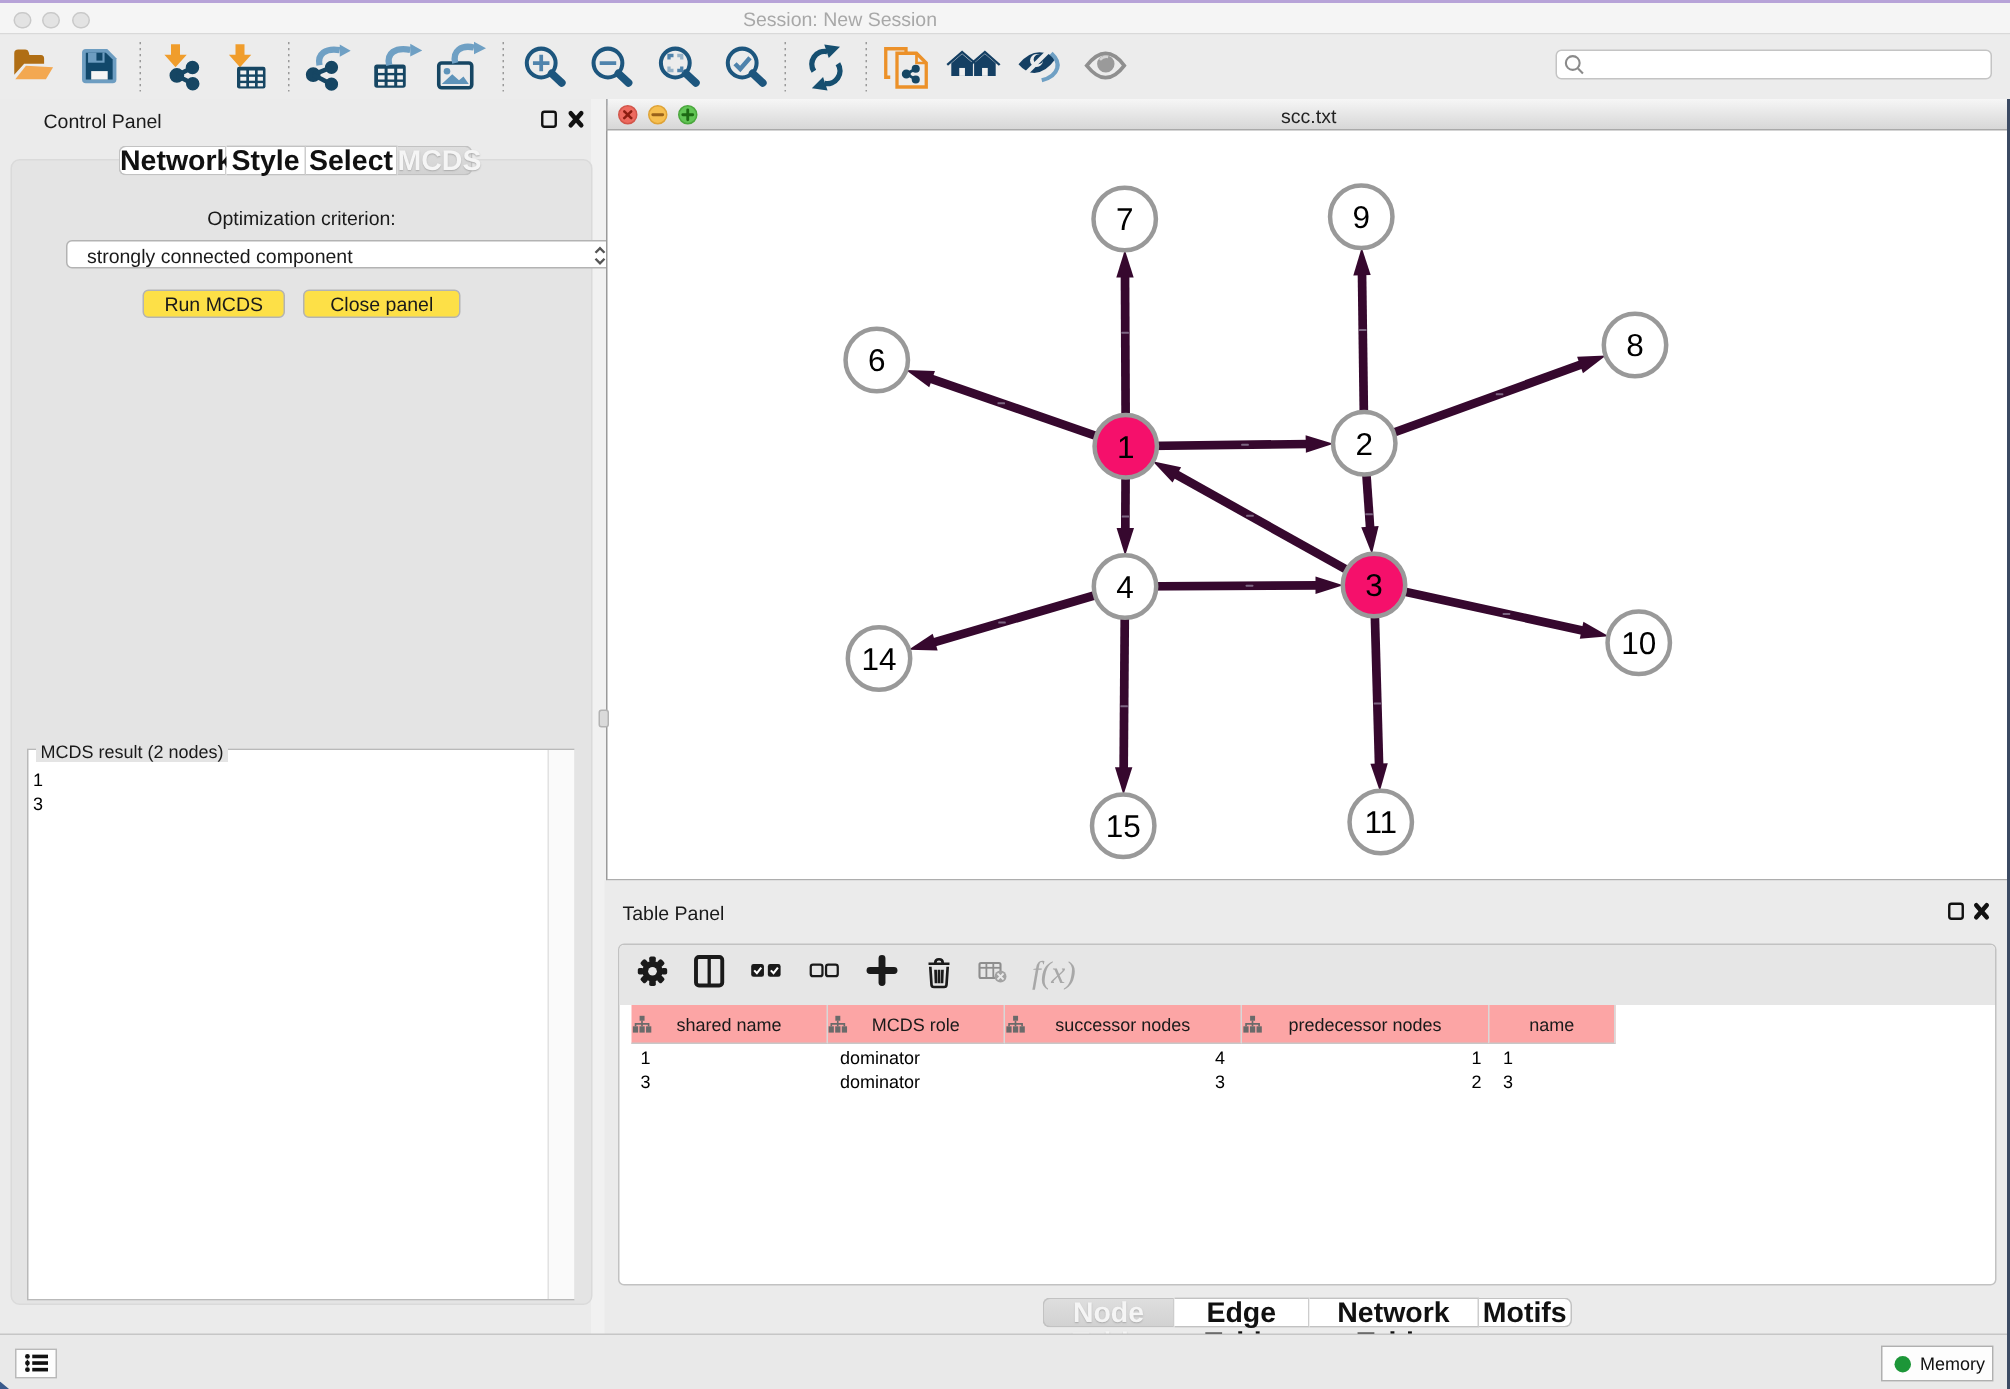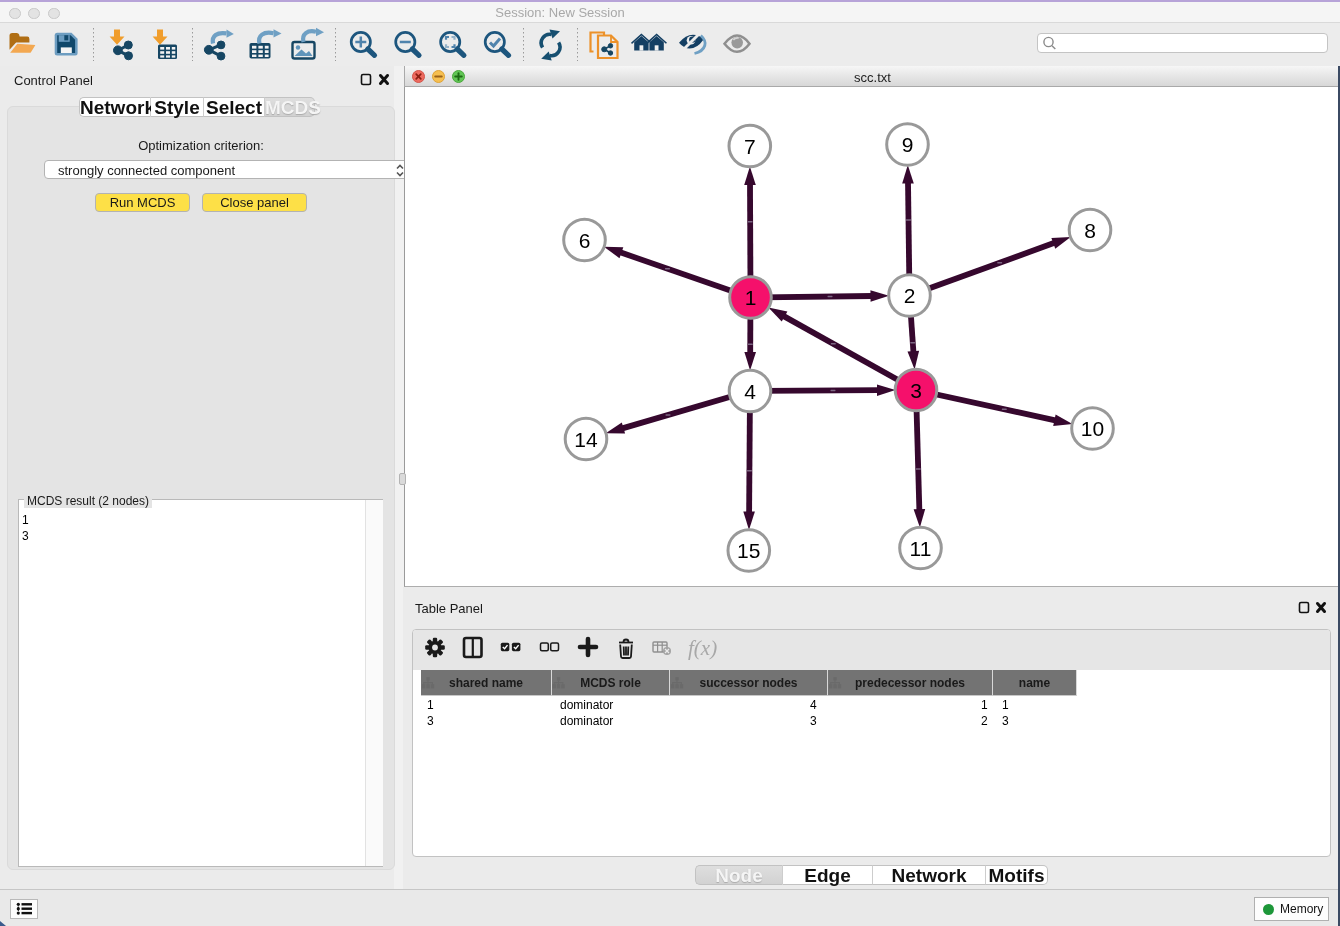--- a/index.html
+++ b/index.html
@@ -9,21 +9,21 @@
 
 #purple{left:0;top:0;width:1340px;height:2px;background:#b7a3d8;}
 #titlebar{left:0;top:2px;width:1340px;height:20px;background:#f5f5f5;border-bottom:1px solid #d9d9d9;}
 .tl{position:absolute;top:7.5px;width:11.5px;height:11.5px;border-radius:50%;background:#e3e3e3;border:1px solid #c9c9c9;box-sizing:border-box;}
 #wtitle{left:0;top:5px;width:1120px;text-align:center;font-size:13px;color:#a8a8a8;}
 #toolbar{left:0;top:23px;width:1340px;height:43px;background:#ececec;border-bottom:1px solid #cfcfcf;}
 #search{left:1037px;top:33px;width:291px;height:20px;background:#fff;border:1px solid #c4c4c4;border-radius:4px;box-sizing:border-box;}
 
 #cpanel{left:0;top:66px;width:394px;height:824px;background:#ebebeb;}
 #cpdiv{left:394px;top:66px;width:10px;height:824px;background:#f1f1f1;}
-#cphead{left:14px;top:73px;font-size:13px;color:#1a1a1a;}
+#cphead{left:29px;top:73px;font-size:13px;color:#1a1a1a;}
 #cpcontent{left:7px;top:106px;width:388px;height:764px;background:#e4e4e4;border:1px solid #dadada;border-radius:6px;box-sizing:border-box;}
 .tabrow{position:absolute;display:flex;}
 .tab{height:20px;line-height:20px;text-align:center;font-size:19px;font-weight:bold;color:#111;background:#fff;border-top:1px solid #c2c2c2;border-bottom:1px solid #c2c2c2;border-right:1px solid #cdcdcd;box-sizing:border-box;}
 .tab.first{border-left:1px solid #c2c2c2;border-radius:5px 0 0 5px;}
 .tab.last{border-right:1px solid #c2c2c2;border-radius:0 5px 5px 0;}
 .tab.sel{background:linear-gradient(#dedede,#d2d2d2);color:#f5f5f5;text-shadow:0 1px 1px #aaa;font-weight:bold;}
 #optlabel{left:0;top:138px;width:402px;text-align:center;font-size:13px;color:#1a1a1a;}
 #combo{left:44px;top:160px;width:370px;height:19px;background:#fff;border:1px solid #b3b3b3;border-radius:4px;box-sizing:border-box;}
 #combo .ctext{position:absolute;left:13px;top:2px;font-size:13px;color:#1a1a1a;}
 .btn{position:absolute;height:19px;background:#fde047;border:1px solid #b3b3b3;border-radius:4px;box-sizing:border-box;text-align:center;font-size:13px;color:#1a1a1a;line-height:17px;}
@@ -35,21 +35,21 @@
 
 #netwin{left:404px;top:66px;width:935px;height:521px;background:#fff;border-left:1px solid #9a9a9a;border-bottom:1px solid #adadad;box-sizing:border-box;}
 #nettitle{left:404px;top:66px;width:936px;height:21px;background:linear-gradient(#f6f6f6,#d7d7d7);border-bottom:1px solid #a9a9a9;border-left:1px solid #a9a9a9;box-sizing:border-box;}
 #netname{left:405px;top:70px;width:935px;text-align:center;font-size:13px;color:#222;}
 .mac{position:absolute;top:70px;width:13px;height:13px;border-radius:50%;box-sizing:border-box;font-size:11px;}
 
 #tpanel{left:403px;top:587px;width:937px;height:303px;background:#ebebeb;}
 #tphead{left:415px;top:601px;font-size:13px;color:#1a1a1a;}
 #tbox{left:412px;top:629px;width:919px;height:228px;background:#fff;border:1px solid #c2c2c2;border-radius:4px;box-sizing:border-box;}
 #tbartop{left:413px;top:630px;width:917px;height:40px;background:#e6e6e6;border-radius:3px 3px 0 0;}
-.th{position:absolute;top:670px;height:26px;background:#737373;border-right:1px solid #d8d8d8;border-bottom:1px solid #c8c8c8;box-sizing:border-box;font-size:12px;color:#1a1a1a;text-align:center;line-height:26px;font-weight:bold;}
+.th{position:absolute;top:670px;height:26px;background:#fca5a5;border-right:1px solid #d8d8d8;border-bottom:1px solid #c8c8c8;box-sizing:border-box;font-size:12px;color:#1a1a1a;text-align:center;line-height:26px;}
 .td{position:absolute;font-size:12px;color:#000;}
 
 
 #statussep{left:0;top:889px;width:1340px;height:1px;background:#c6c6c6;}
 #status{left:0;top:890px;width:1340px;height:36px;background:#e9e9e9;}
 #listbtn{left:10px;top:899px;width:28px;height:20px;background:#fdfdfd;border:1px solid #b9b9b9;box-sizing:border-box;}
 #membtn{left:1254px;top:897px;width:75px;height:24px;background:#fdfdfd;border:1px solid #b0b0b0;box-sizing:border-box;font-size:12px;color:#111;padding-left:20px;}
 #redge{left:1338px;top:66px;width:2px;height:860px;background:#3b4a63;}
 </style>
 </head>

